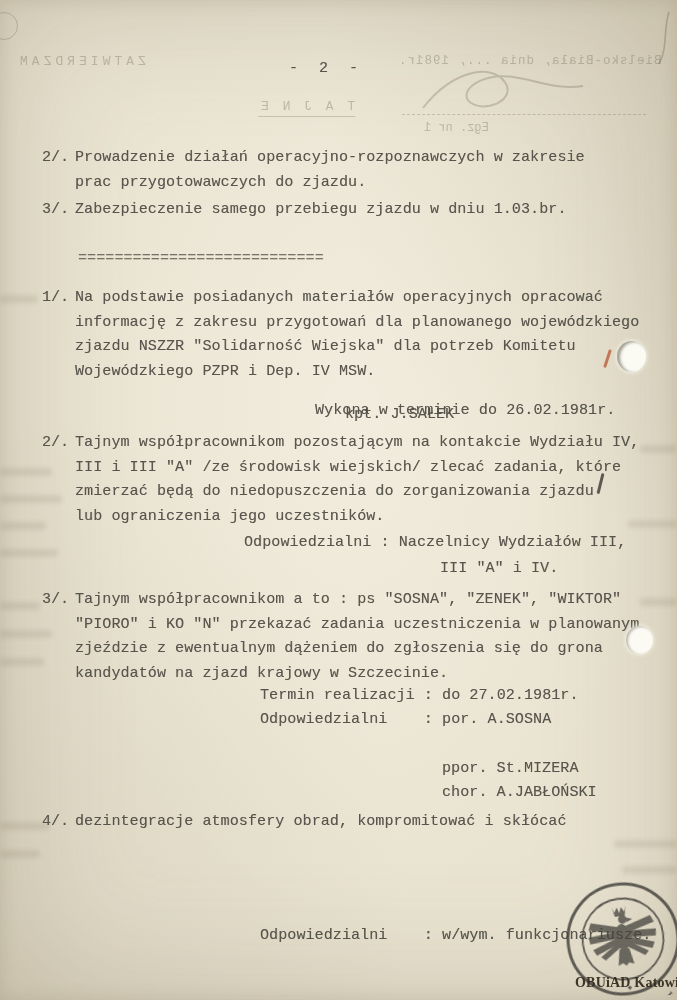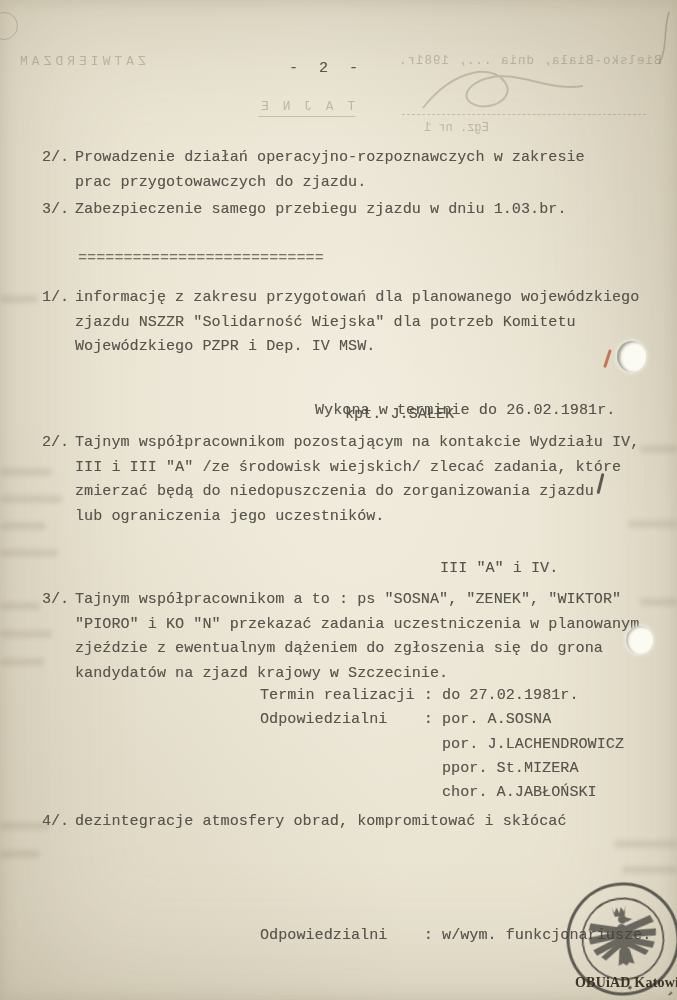--- a/index.html
+++ b/index.html
@@ -96,51 +96,52 @@
     <div class="blines">
       <div class="bline">Zabezpieczenie samego przebiegu zjazdu w dniu 1.03.br.</div>
     </div>
   </div>
 
   <div class="uline" style="left:78px;top:250px;">===========================</div>
 
   <div class="block" style="top:286px;">
     <span class="bnum">1/.</span>
     <div class="blines">
+      <div class="bline">Na podstawie posiadanych materiałów operacyjnych opracować</div>
       <div class="bline">informację z zakresu przygotowań dla planowanego wojewódzkiego</div>
       <div class="bline">zjazdu NSZZR "Solidarność Wiejska" dla potrzeb Komitetu</div>
       <div class="bline">Wojewódzkiego PZPR i Dep. IV MSW.</div>
     </div>
   </div>
   <div class="txt" style="left:315px;top:379px;margin-top:20px;">Wykona w terminie do 26.02.1981r.</div>
   <div class="txt" style="left:345px;top:403px;">kpt. J.SAŁEK</div>
 
   <div class="block" style="top:431px;">
     <span class="bnum">2/.</span>
     <div class="blines">
       <div class="bline">Tajnym współpracownikom pozostającym na kontakcie Wydziału IV,</div>
       <div class="bline">III i III "A" /ze środowisk wiejskich/ zlecać zadania, które</div>
       <div class="bline">zmierzać będą do niedopuszczenia do zorganizowania zjazdu</div>
       <div class="bline">lub ograniczenia jego uczestników.</div>
     </div>
   </div>
+  <div class="txt" style="left:244px;top:531px;">Odpowiedzialni : Naczelnicy Wydziałów III,</div>
   <div class="txt" style="left:440px;top:557px;">III "A" i IV.</div>
 
   <div class="block" style="top:588px;">
     <span class="bnum">3/.</span>
     <div class="blines">
       <div class="bline">Tajnym współpracownikom a to : ps "SOSNA", "ZENEK", "WIKTOR"</div>
       <div class="bline">"PIORO" i KO "N" przekazać zadania uczestniczenia w planowanym</div>
       <div class="bline">zjeździe z ewentualnym dążeniem do zgłoszenia się do grona</div>
       <div class="bline">kandydatów na zjazd krajowy w Szczecinie.</div>
     </div>
   </div>
   <div class="txt" style="left:260px;top:684px;">Termin realizacji : do 27.02.1981r.</div>
   <div class="txt" style="left:260px;top:708px;">Odpowiedzialni    : por. A.SOSNA</div>
-  <div class="txt" style="left:442px;top:733px;">por. J.LACHENDROWICZ</div>
   <div class="txt" style="left:442px;top:757px;">ppor. St.MIZERA</div>
   <div class="txt" style="left:442px;top:781px;">chor. A.JABŁOŃSKI</div>
 
   <div class="block" style="top:810px;">
     <span class="bnum">4/.</span>
     <div class="blines">
       <div class="bline">dezintegracje atmosfery obrad, kompromitować i skłócać</div>
     </div>
   </div>
   <div class="txt" style="left:260px;top:884px;margin-top:40px;">Odpowiedzialni    : w/wym. funkcjonariusze.</div>

